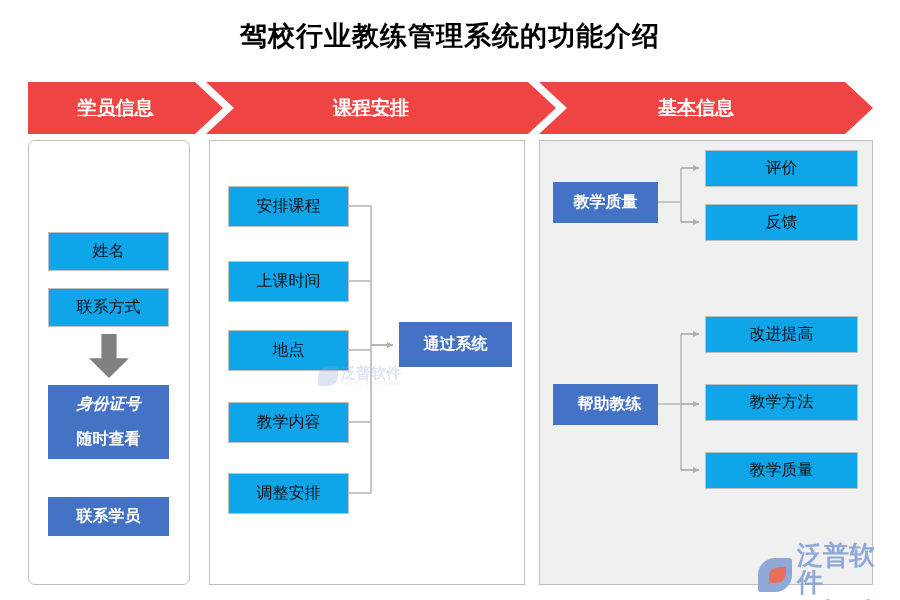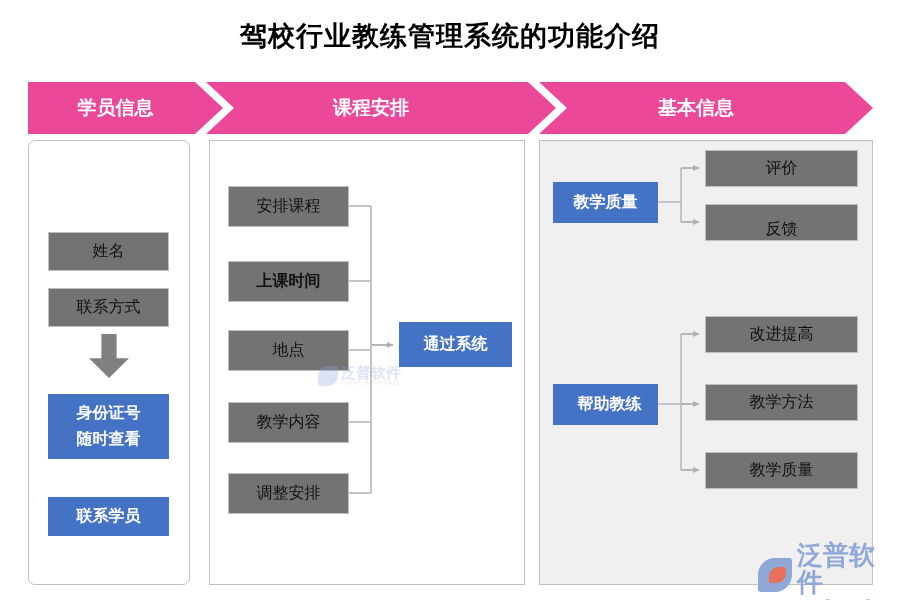--- a/index.html
+++ b/index.html
@@ -37,28 +37,29 @@
     position: absolute;
     left: 28px;
     top: 82px;
     width: 845px;
     height: 52px;
   }
   .chev {
     position: absolute;
     top: 0;
     height: 52px;
-    background: #ec4899;
+    background: #ef4444;
     color: #ffffff;
     font-size: 19px;
     font-weight: bold;
     display: flex;
     align-items: center;
     justify-content: center;
     font-family: "Liberation Serif", "DejaVu Serif", serif;
+    text-decoration: underline;
   }
   .chev span { position: relative; left: -10px; }
   .chev-1 {
     left: 0;
     width: 195px;
     clip-path: polygon(0 0, 167px 0, 195px 26px, 167px 52px, 0 52px);
   }
   .chev-2 {
     left: 178px;
     width: 350px;
@@ -83,67 +84,67 @@
   
   .node {
     position: absolute;
     box-sizing: border-box;
     display: flex;
     align-items: center;
     justify-content: center;
     font-family: "Liberation Serif", "DejaVu Serif", serif;
   }
   .node.outline {
-    background: #737373;
+    background: #0ea5e9;
     border: 1.6px solid #BFBFBF;
     color: #111111;
     font-size: 16px;
   }
   .node.filled {
     background: #4472C4;
     color: #ffffff;
     font-size: 16px;
     font-weight: bold;
   }
 
   
   .l-box { left: 48px; width: 121px; height: 39px; }
   .l1 { top: 175px; }
   .l2 { top: 232px; }
   .l3 { top: 288px; }
-  .l4 { top: 394px; }
+  .l4 { top: 385px; font-style: italic; }
   .l5 { top: 420px; }
   .l6 { top: 497px; }
 
   .down-arrow {
     position: absolute;
     left: 89px;
     top: 334px;
     width: 40px;
     height: 44px;
     background: #808080;
     clip-path: polygon(31% 0, 69% 0, 69% 55%, 100% 55%, 50% 100%, 0 55%, 31% 55%);
   }
 
   
   .m-box { left: 228px; width: 121px; height: 41px; justify-content: center; }
   .m1 { top: 186px; }
-  .m2 { top: 261px; font-weight: bold; }
+  .m2 { top: 261px; }
   .m3 { top: 330px; }
   .m4 { top: 402px; }
   .m5 { top: 473px; }
   .m-target { left: 399px; top: 322px; width: 113px; height: 45px; font-size: 17px; }
 
   
   .r-src { left: 553px; width: 105px; height: 41px; font-size: 16px; }
   .r-src-1 { top: 182px; }
   .r-src-2 { top: 384px; padding-left: 8px; }
   .r-box { left: 705px; width: 153px; height: 37px; }
   .r1 { top: 150px; }
-  .r2 { top: 204px; align-items: flex-end; }
+  .r2 { top: 204px; }
   .r3 { top: 316px; }
   .r4 { top: 384px; }
   .r5 { top: 452px; }
 
   
   .wires {
     position: absolute;
     left: 0; top: 0;
     width: 900px; height: 600px;
     pointer-events: none;

